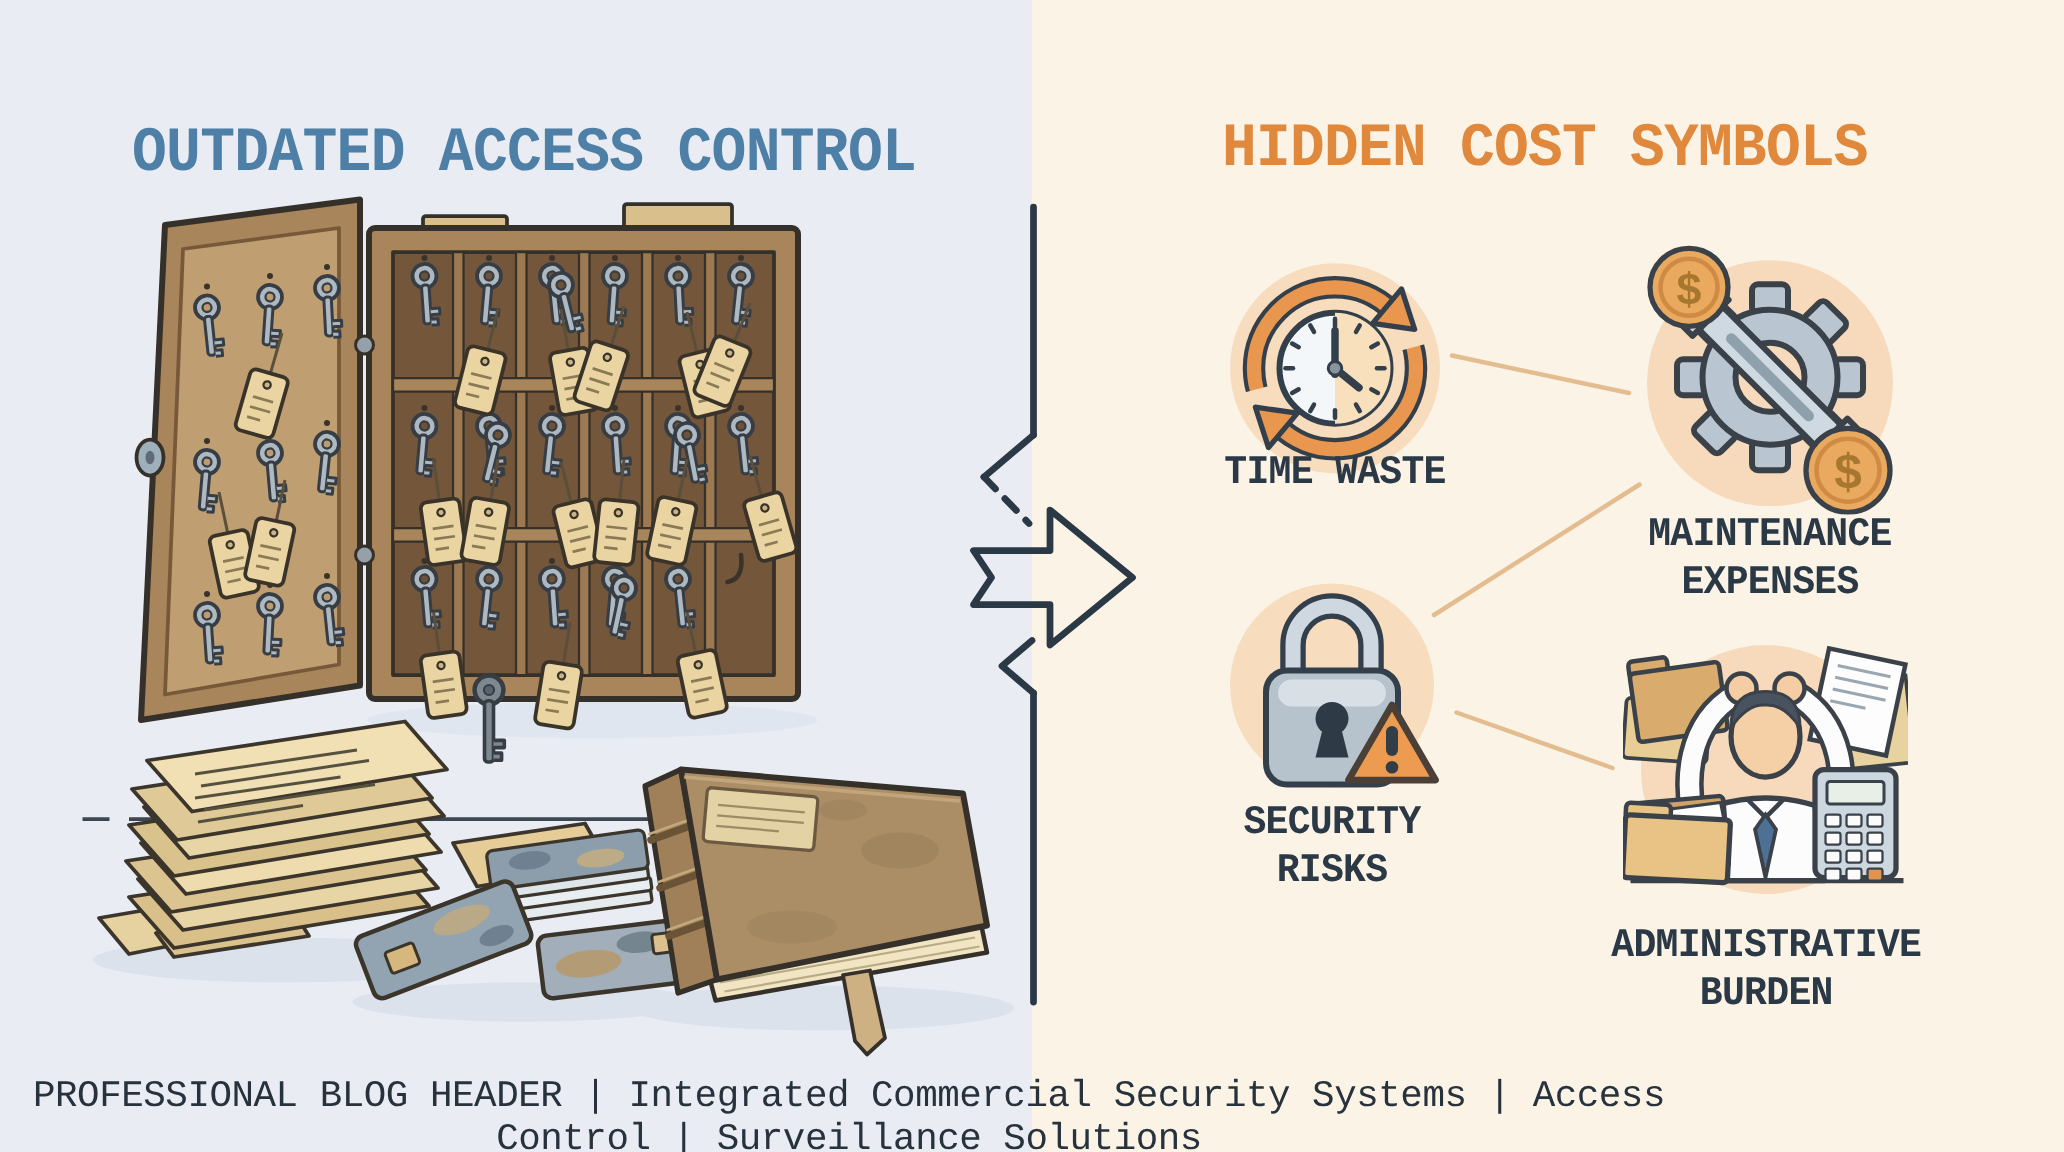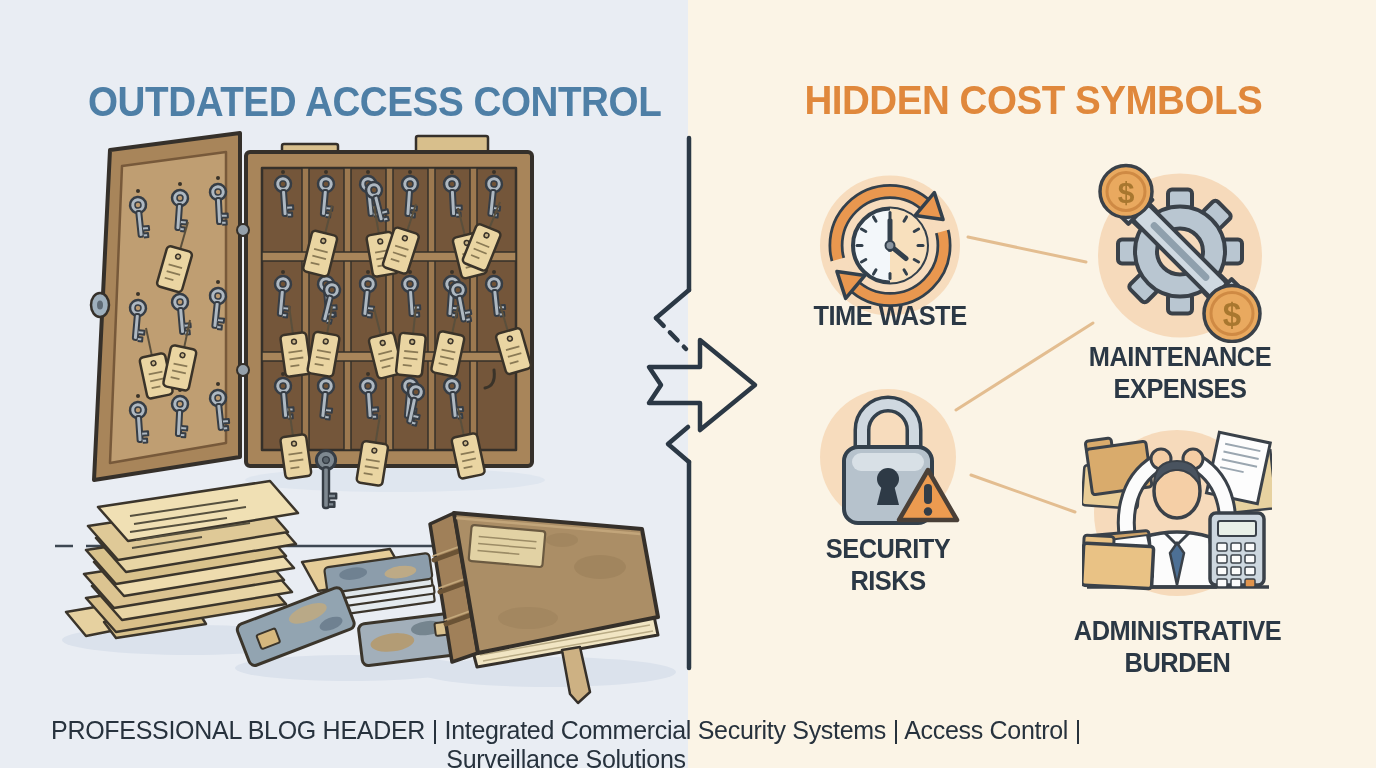--- a/index.html
+++ b/index.html
@@ -1,17 +1,17 @@
 <!DOCTYPE html>
 <html><head>
 <meta charset="utf-8">
 <style>
   html,body{margin:0;padding:0;background:#cfd4da;}
   .canvas{position:relative;width:1376px;height:768px;overflow:hidden;
-          font-family:Liberation Sans, sans-serif;}
+          font-family:Liberation Mono, monospace;}
   .bg-left{position:absolute;left:0;top:0;width:688px;height:768px;background:#e9edf3;}
   .bg-right{position:absolute;left:688px;top:0;width:688px;height:768px;background:#fbf4e6;}
   .title{position:absolute;font-weight:700;letter-spacing:-.5px;white-space:nowrap;}
   .title-left{left:88px;top:50px;font-size:42px;color:#4e7fa6;transform:scaleX(.92);transform-origin:left top;}
   .title-right{left:790px;top:50px;width:480px;text-align:center;font-size:41px;color:#e0883c;
                transform:scaleX(.94);transform-origin:center top;}
   .cost-label{position:absolute;font-weight:700;font-size:27px;line-height:1.2;color:#2b3845;
               text-align:center;letter-spacing:-.5px;transform:scaleX(.94);transform-origin:center top;}
   #label-time{left:770px;top:300px;width:240px;}
   #label-maint{left:1055px;top:341px;width:250px;}

